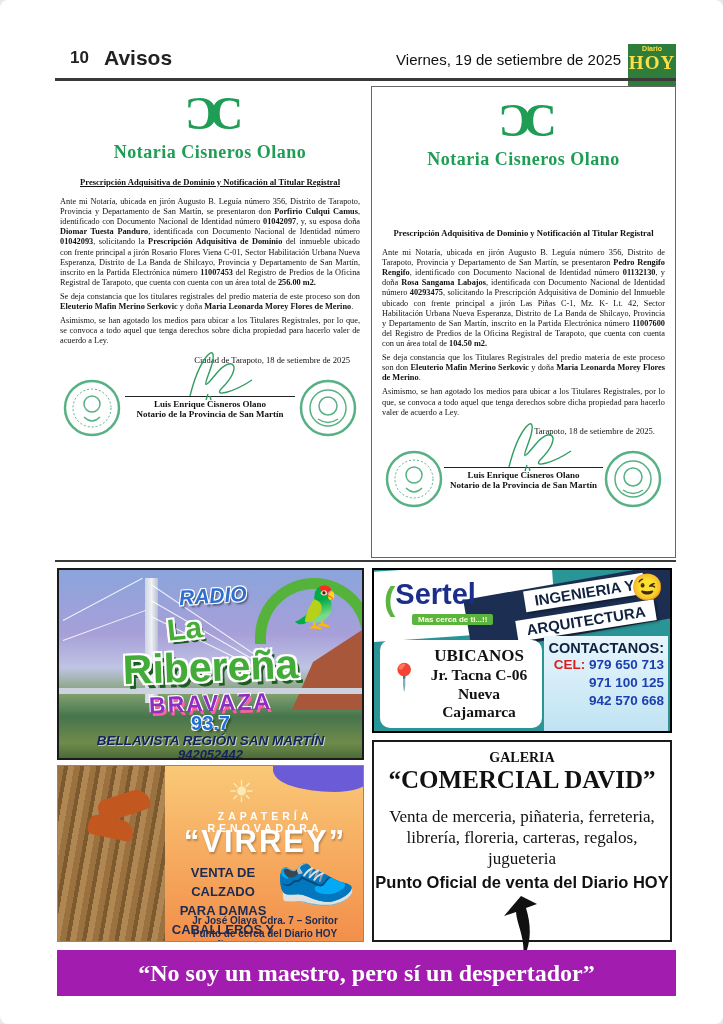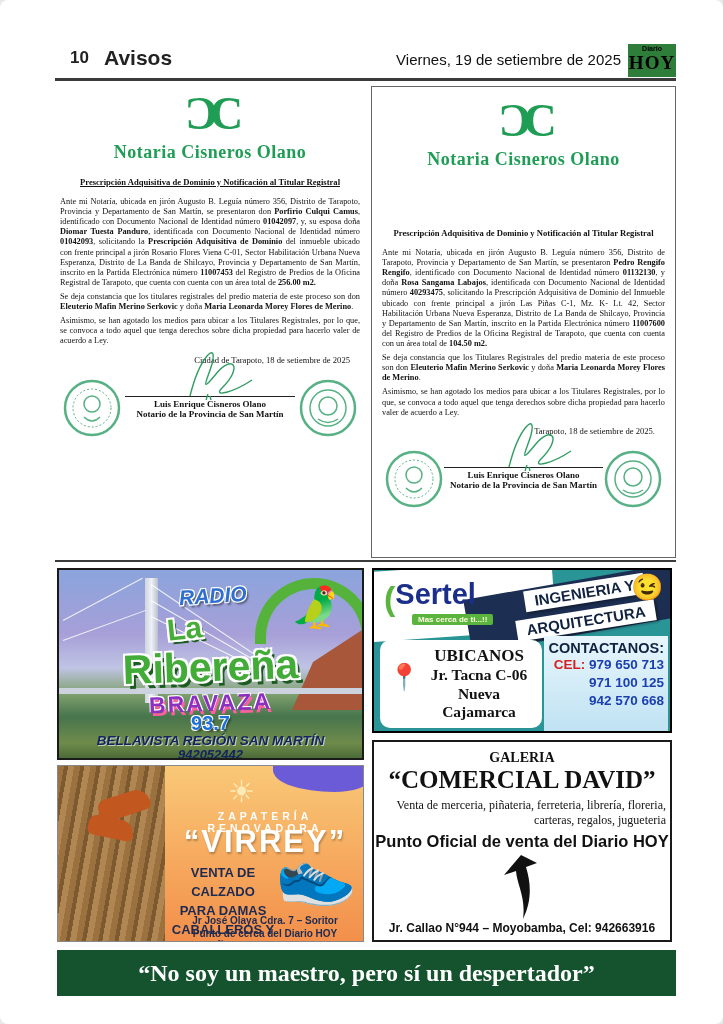--- a/index.html
+++ b/index.html
@@ -5,21 +5,21 @@
   * { margin:0; padding:0; box-sizing:border-box; }
   html,body { background:#e8e8e8; }
   .page {
     position:relative; width:723px; height:1024px; background:#ffffff;
     font-family:"Liberation Serif", serif; overflow:hidden; margin:0 auto;border-radius:8px;
   }
   
   .hdr-num { position:absolute; left:70px; top:48px; font-family:"Liberation Sans",sans-serif; font-weight:bold; font-size:17px; color:#222; }
   .hdr-sec { position:absolute; left:104px; top:46px; font-family:"Liberation Sans",sans-serif; font-weight:bold; font-size:21px; color:#222; }
   .hdr-date { position:absolute; right:102px; top:51px; font-family:"Liberation Sans",sans-serif; font-size:15px; color:#111; }
-  .hoy-logo { position:absolute; right:47px; top:44px; width:48px; height:33px; background:#2e7d3b; color:#000000; text-align:center; }
+  .hoy-logo { position:absolute; right:47px; top:44px; width:48px; height:43px; background:#2e7d3b; color:#fde047; text-align:center; }
   .hoy-logo .d { font-family:"Liberation Sans",sans-serif; font-size:7px; font-weight:bold; line-height:9px; display:block; }
   .hoy-logo .h { font-family:"Liberation Serif",serif; font-size:19px; font-weight:bold; line-height:20px; letter-spacing:1px; display:block; }
   .hdr-rule { position:absolute; left:55px; top:78px; width:621px; height:3px; background:#3a3a3a; }
   .mid-rule { position:absolute; left:55px; top:560px; width:621px; height:2px; background:#3a3a3a; }
 
   
   .notice { position:absolute; text-align:center; }
   .notice1 { left:60px; top:88px; width:300px; height:442px; }
   .notice2 { left:371px; top:86px; width:305px; height:472px; border:1px solid #666; padding:8px 10px 0 10px; }
   .logo-mark { font-family:Liberation Serif, serif; font-weight:900; font-size:46px; color:#1f9d55; letter-spacing:-8px; line-height:52px; display:block; }
@@ -100,27 +100,27 @@
   .vir-tag { position:absolute; left:107px; top:44px; width:200px; text-align:center; color:#fff; font-size:10.5px; font-weight:bold; letter-spacing:4px; }
   .vir-name { position:absolute; left:107px; top:58px; width:200px; text-align:center; color:#fff; font-size:31px; font-weight:900; letter-spacing:2px; text-shadow:1px 2px 2px rgba(0,0,0,.25); }
   .vir-offer { position:absolute; left:100px; top:98px; width:130px; text-align:center; color:#1d2a52; font-size:13px; font-weight:900; line-height:1.45; }
   .sneaker { position:absolute; right:8px; top:70px; font-size:64px; transform:rotate(-8deg); }
   .vir-foot { position:absolute; left:107px; top:148px; width:200px; text-align:center; color:#1d2a52; font-size:10px; font-weight:900; line-height:1.3; }
 
   
   .david-ad { position:absolute; left:372px; top:740px; width:300px; height:202px; background:#fff; border:2px solid #1a1a1a; text-align:center; padding-top:8px; }
   .david-hdr { font-size:14px; font-weight:900; color:#111; }
   .david-name { font-size:25px; font-weight:900; color:#111; line-height:1.1; }
-  .david-desc { font-size:12px; color:#111; margin-top:4px; padding:0 4px; line-height:1.25;text-align:right; }
+  .david-desc { font-size:17px; color:#111; margin-top:12px; padding:0 4px; line-height:1.25; }
   .david-official { font-family:"Liberation Sans",sans-serif; font-size:16.5px; font-weight:900; color:#111; margin-top:4px; }
   .david-arrow { margin-top:4px; height:64px; }
   .david-addr { font-family:"Liberation Sans",sans-serif; font-size:12px; font-weight:900; color:#111; margin-top:2px; }
 
   
-  .banner { position:absolute; left:57px; top:950px; width:619px; height:46px; background:#14532d; color:#fff; text-align:center; line-height:46px; font-size:24px; font-weight:900; font-family:"Liberation Serif",serif; }
+  .banner { position:absolute; left:57px; top:950px; width:619px; height:46px; background:#a21caf; color:#fff; text-align:center; line-height:46px; font-size:24px; font-weight:900; font-family:"Liberation Serif",serif; }
 </style>
 </head>
 <body>
 
 <div class="page">
 
   <div class="hdr-num">10</div>
   <div class="hdr-sec">Avisos</div>
   <div class="hdr-date">Viernes, 19 de setiembre de 2025</div>
   <div class="hoy-logo">

